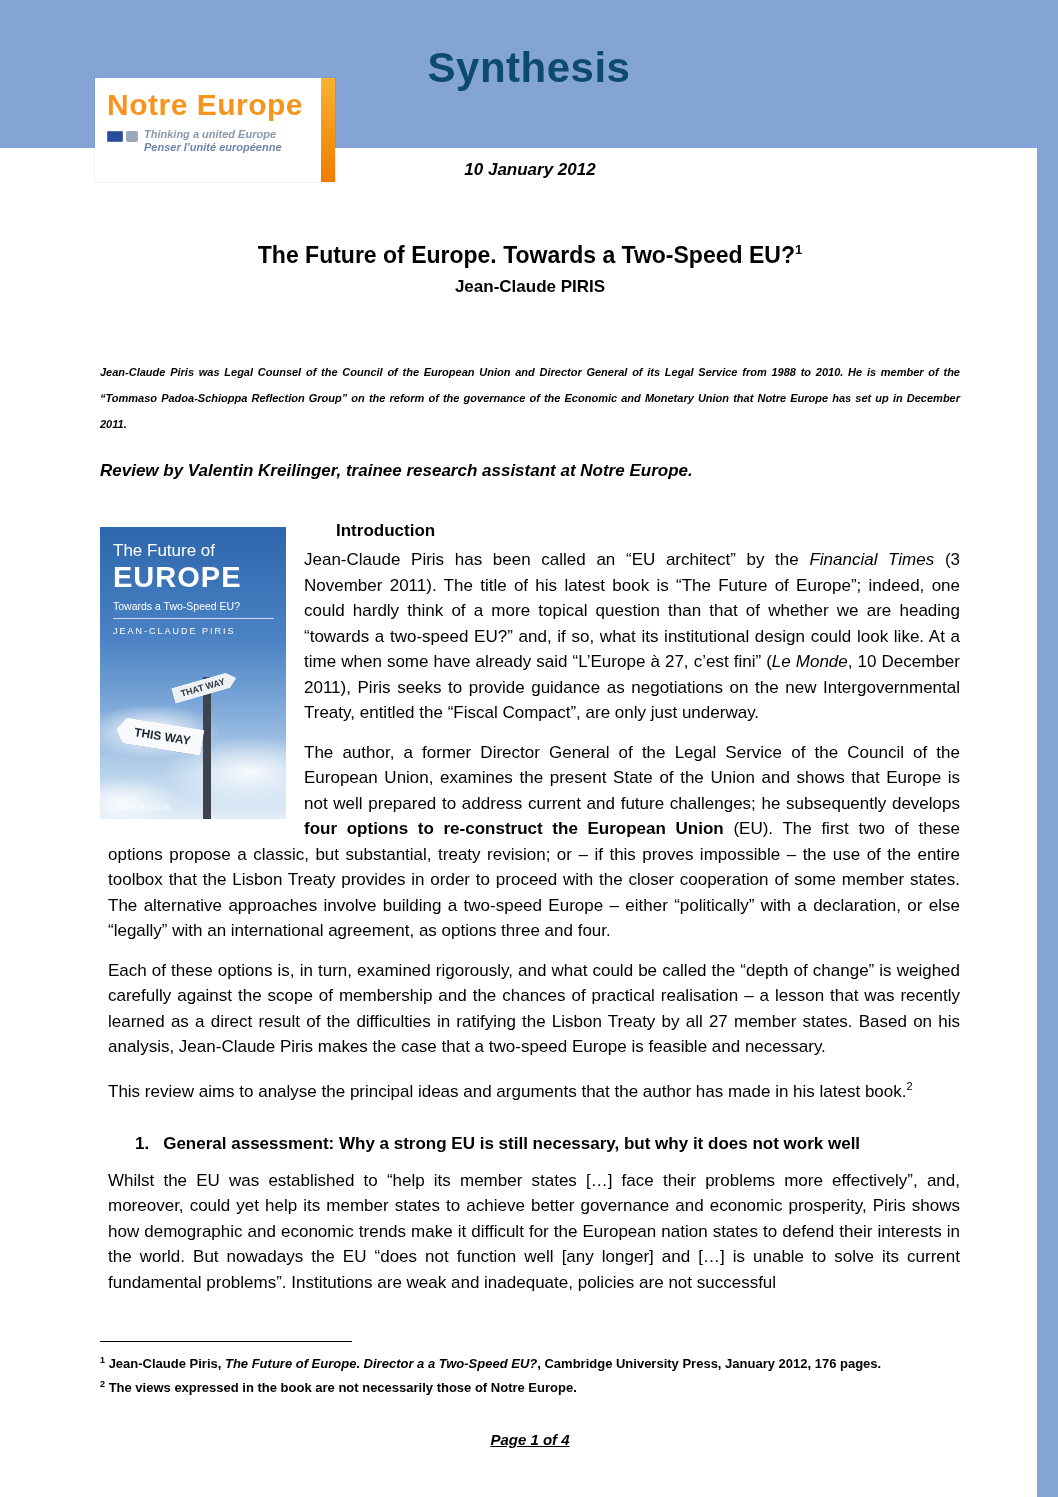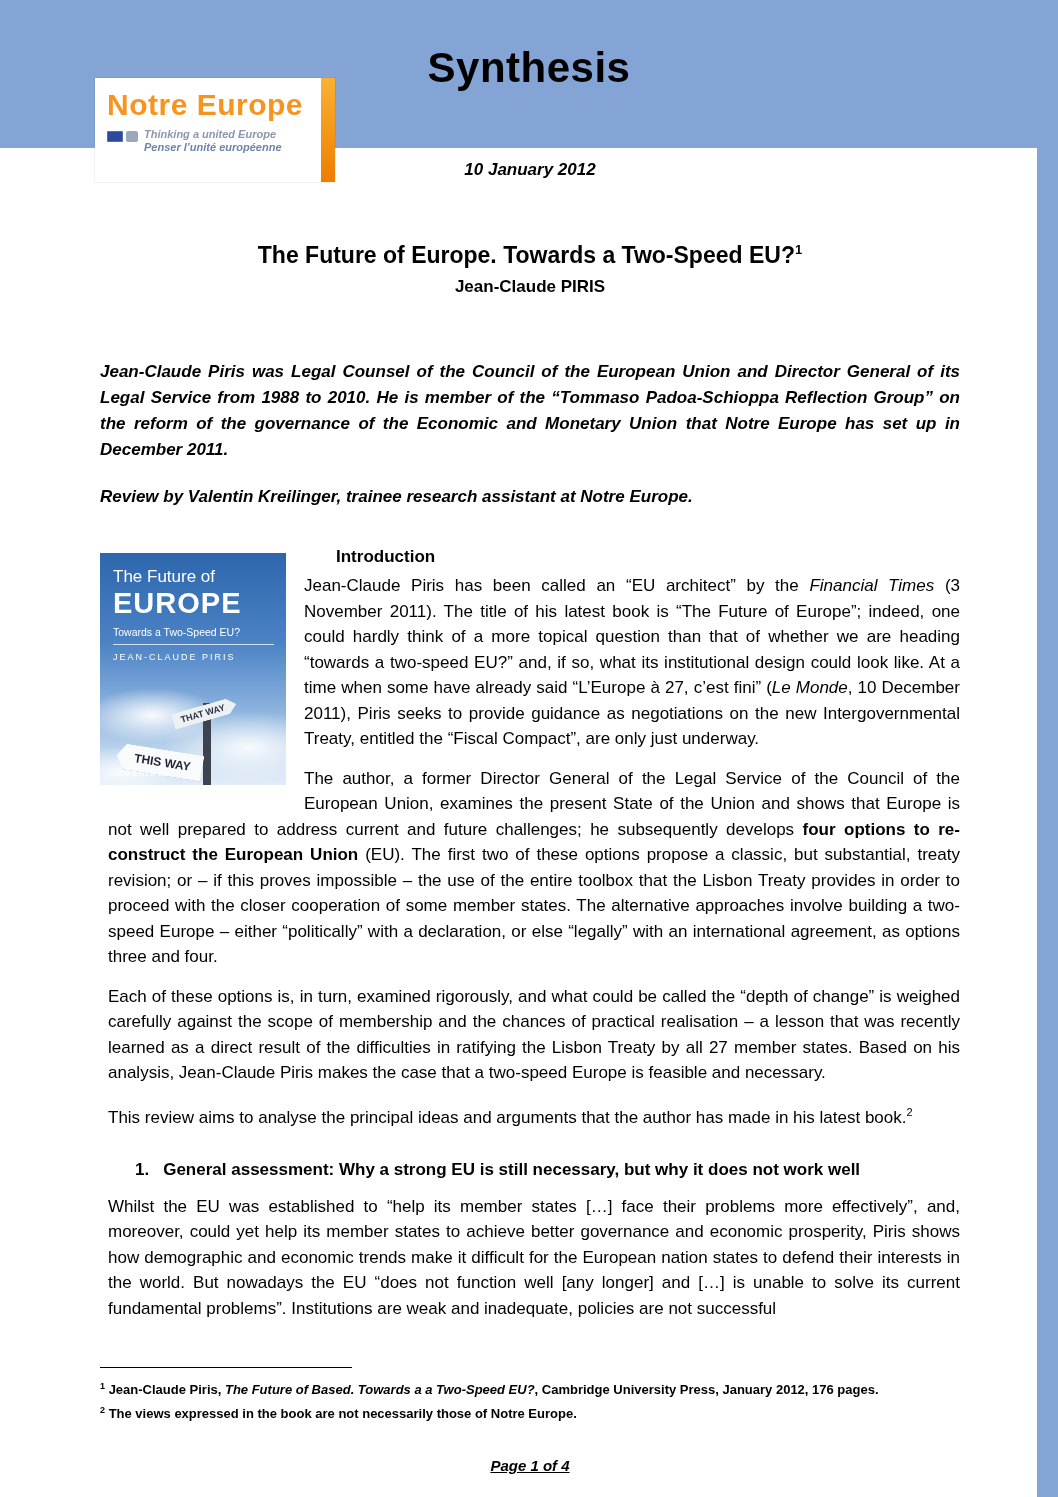--- a/index.html
+++ b/index.html
@@ -37,44 +37,44 @@
   .bubble-icon{
     display:inline-block;width:12px;height:11px;background:#9aa7bc;border-radius:2px;
     margin-right:6px;margin-top:3px;
   }
   .taglines{display:inline-block;line-height:13px;}
   .tag1,.tag2{display:block;font-size:11px;font-style:italic;font-weight:600;}
   .tag1{color:#8a97ad;}
   .tag2{color:#6f84ab;}
   .doc-type{
     position:absolute;left:0;right:0;top:44px;text-align:center;
-    font-size:42px;font-weight:bold;color:#000000;letter-spacing:.5px;
+    font-size:42px;font-weight:bold;color:#0c4a6e;letter-spacing:.5px;
   }
   
   .content{position:absolute;left:100px;top:148px;width:860px;}
   .date{
     text-align:center;font-size:17px;font-weight:bold;font-style:italic;
     margin-top:12px;
   }
   .title{
     text-align:center;font-size:23px;font-weight:bold;margin:62px 0 0 0;
   }
   .title sup{font-size:13px;}
   .author{text-align:center;font-size:17px;font-weight:bold;margin-top:8px;}
   .bio{
-    font-size:17px;font-weight:bold;font-style:italic;line-height:26px;
+    font-size:11px;font-weight:bold;font-style:italic;line-height:26px;
     text-align:justify;margin:62px 0 0 0;
   }
   .review-credit{
     font-size:17px;font-weight:bold;font-style:italic;margin:24px 0 0 0;
   }
   .intro{margin-top:40px;}
   
   .book-cover{
-    float:left;width:186px;height:232px;margin:6px 18px 10px 0;position:relative;
+    float:left;width:186px;height:292px;margin:6px 18px 10px 0;position:relative;
     color:#fff;overflow:hidden;
     background:
       radial-gradient(ellipse 95px 38px at 28% 70%, rgba(255,255,255,.95), rgba(255,255,255,0) 72%),
       radial-gradient(ellipse 120px 50px at 80% 84%, rgba(255,255,255,.9), rgba(255,255,255,0) 72%),
       radial-gradient(ellipse 80px 34px at 12% 94%, rgba(255,255,255,.85), rgba(255,255,255,0) 72%),
       linear-gradient(180deg,#2e66ad 0%,#4a82c4 38%,#7fa9d9 62%,#bcd5ed 86%,#e2edf8 100%);
   }
   .cover-text{padding:14px 12px 0 13px;}
   .cover-l1{font-size:17px;}
   .cover-l2{font-size:29px;font-weight:bold;letter-spacing:1px;line-height:32px;}
@@ -182,20 +182,20 @@
     </section>
 
     <h3 class="section-heading">
       <span class="sec-num">1.</span><span class="sec-label">General assessment: Why a strong EU is still necessary, but why it does not work well</span>
     </h3>
 
     <p class="body-para"><span>Whilst the EU was established to “help its member states […] face their problems more effectively”, and, moreover, could yet help its member states to achieve better governance and economic prosperity, Piris shows how demographic and economic trends make it difficult for the European nation states to defend their interests in the world. But nowadays the EU “does not function well [any longer] and […] is unable to solve its current fundamental problems”. Institutions are weak and inadequate, policies are not successful</span></p>
 
     <div class="footnote-block">
       <div class="fn-rule"></div>
-      <p class="footnote"><sup>1</sup><span><span> Jean-Claude Piris, </span><span class="run-i">The Future of Based. Towards a a Two-Speed EU?</span><span>, Cambridge University Press, January 2012, 176 pages.</span></span></p>
+      <p class="footnote"><sup>1</sup><span><span> Jean-Claude Piris, </span><span class="run-i">The Future of Europe. Director a a Two-Speed EU?</span><span>, Cambridge University Press, January 2012, 176 pages.</span></span></p>
       <p class="footnote"><sup>2</sup><span> The views expressed in the book are not necessarily those of Notre Europe.</span></p>
     </div>
 
     <div class="page-footer">Page 1 of 4</div>
 
   </main>
 </div>
 
 </body></html>

